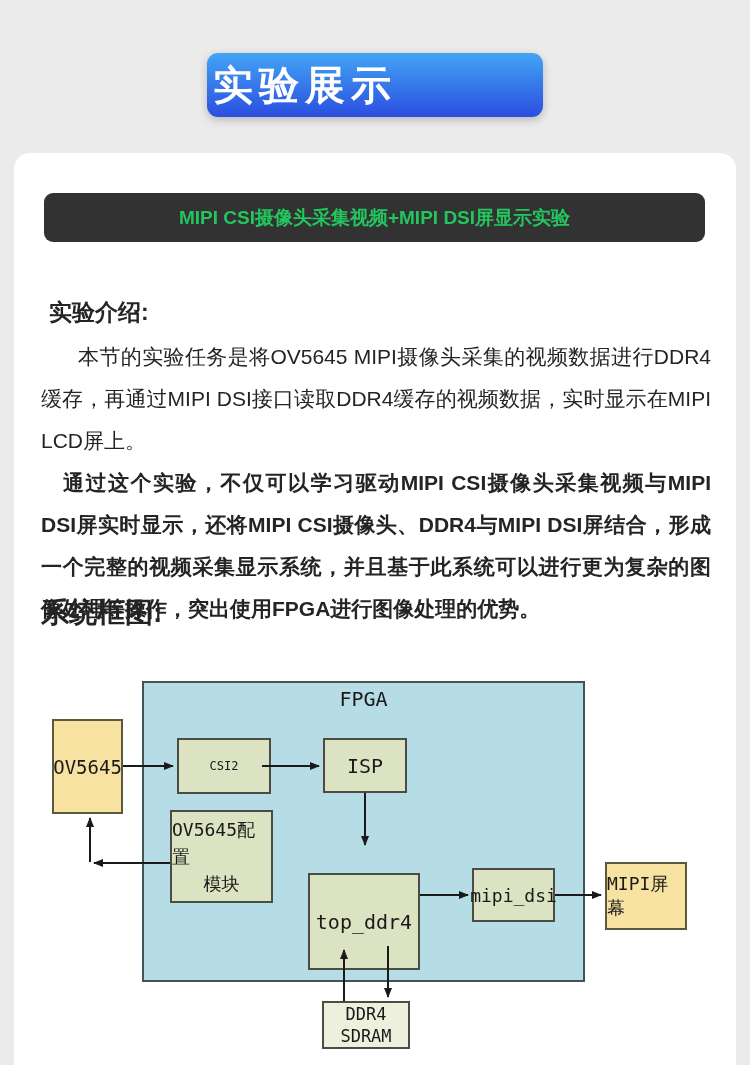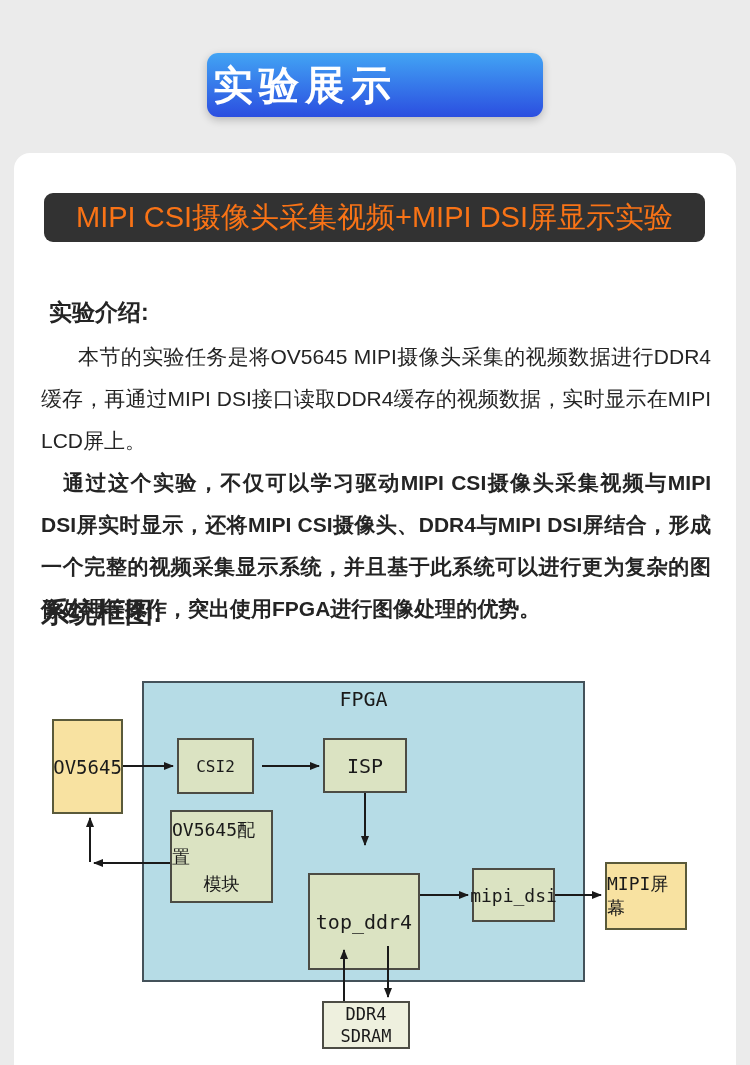--- a/index.html
+++ b/index.html
@@ -22,21 +22,21 @@
   .card {
     position:absolute; left:14px; top:153px; width:722px; height:912px;
     background:#ffffff; border-radius:16px 16px 0 0;
   }
   .title-bar {
     position:absolute; left:30px; top:40px; width:661px; height:49px;
     background:#323232; border-radius:9px;
     display:flex; align-items:center; justify-content:center;
   }
   .title-bar-text {
-    color:#f97316; font-size:29px; font-weight:normal; white-space:nowrap;
+    color:#22c55e; font-size:19px; font-weight:bold; white-space:nowrap;
   }
   .intro { position:absolute; left:27px; top:144px; width:670px; color:#242424; }
   .intro-heading { font-size:23px; font-weight:bold; margin:0 0 8px 8px; }
   .para { font-size:21px; line-height:42px; margin:0; text-align:justify; }
   .para-1 { text-indent:37px; }
   .para-2 { text-indent:22px;font-weight:bold; }
   .diagram-heading {
     position:absolute; left:27px; top:441px;
     font-size:28px; font-weight:bold; color:#242424; margin:0;
   }
@@ -47,21 +47,21 @@
   .dbox {
     position:absolute; box-sizing:border-box;
     display:flex; flex-direction:column; align-items:center; justify-content:center;
     text-align:left;
   }
   .fpga   { left:128px; top:21px;  width:443px; height:301px; background:#b6dce6; border:2px solid #44525a; }
   .fpga-label { position:absolute; left:128px; top:27px; width:443px; text-align:center; font-size:20px; }
   .module   { background:#dbe3c2; border:2px solid #4c4c44; }
   .external { background:#f8e2a1; border:2px solid #5a5a3a; }
   .ov5645  { left:38px;  top:59px;  width:71px;  height:95px; font-size:19px; }
-  .csi2    { left:163px; top:78px;  width:77px;  height:56px; font-size:16px; }
+  .csi2    { left:163px; top:78px;  width:94px;  height:56px; font-size:12px; }
   .isp     { left:309px; top:78px;  width:84px;  height:55px; font-size:20px; }
   .config  { left:156px; top:150px; width:103px; height:93px; font-size:18px; line-height:27px; }
   .topddr4 { left:294px; top:189px; width:112px; height:97px; font-size:20px;margin-top:24px; }
   .mipidsi { left:458px; top:208px; width:83px;  height:54px; font-size:18px; }
   .screen  { left:591px; top:202px; width:82px;  height:68px; font-size:18px; }
   .ddr4    { left:308px; top:341px; width:88px;  height:48px; background:#eef0de; border:2px solid #4c4c44; font-size:17px; line-height:22px; }
   .arrows { position:absolute; left:0; top:0; width:722px; height:405px; }
   .arrows line { stroke:#1a1a1a; stroke-width:2; }
 </style>
 </head>

